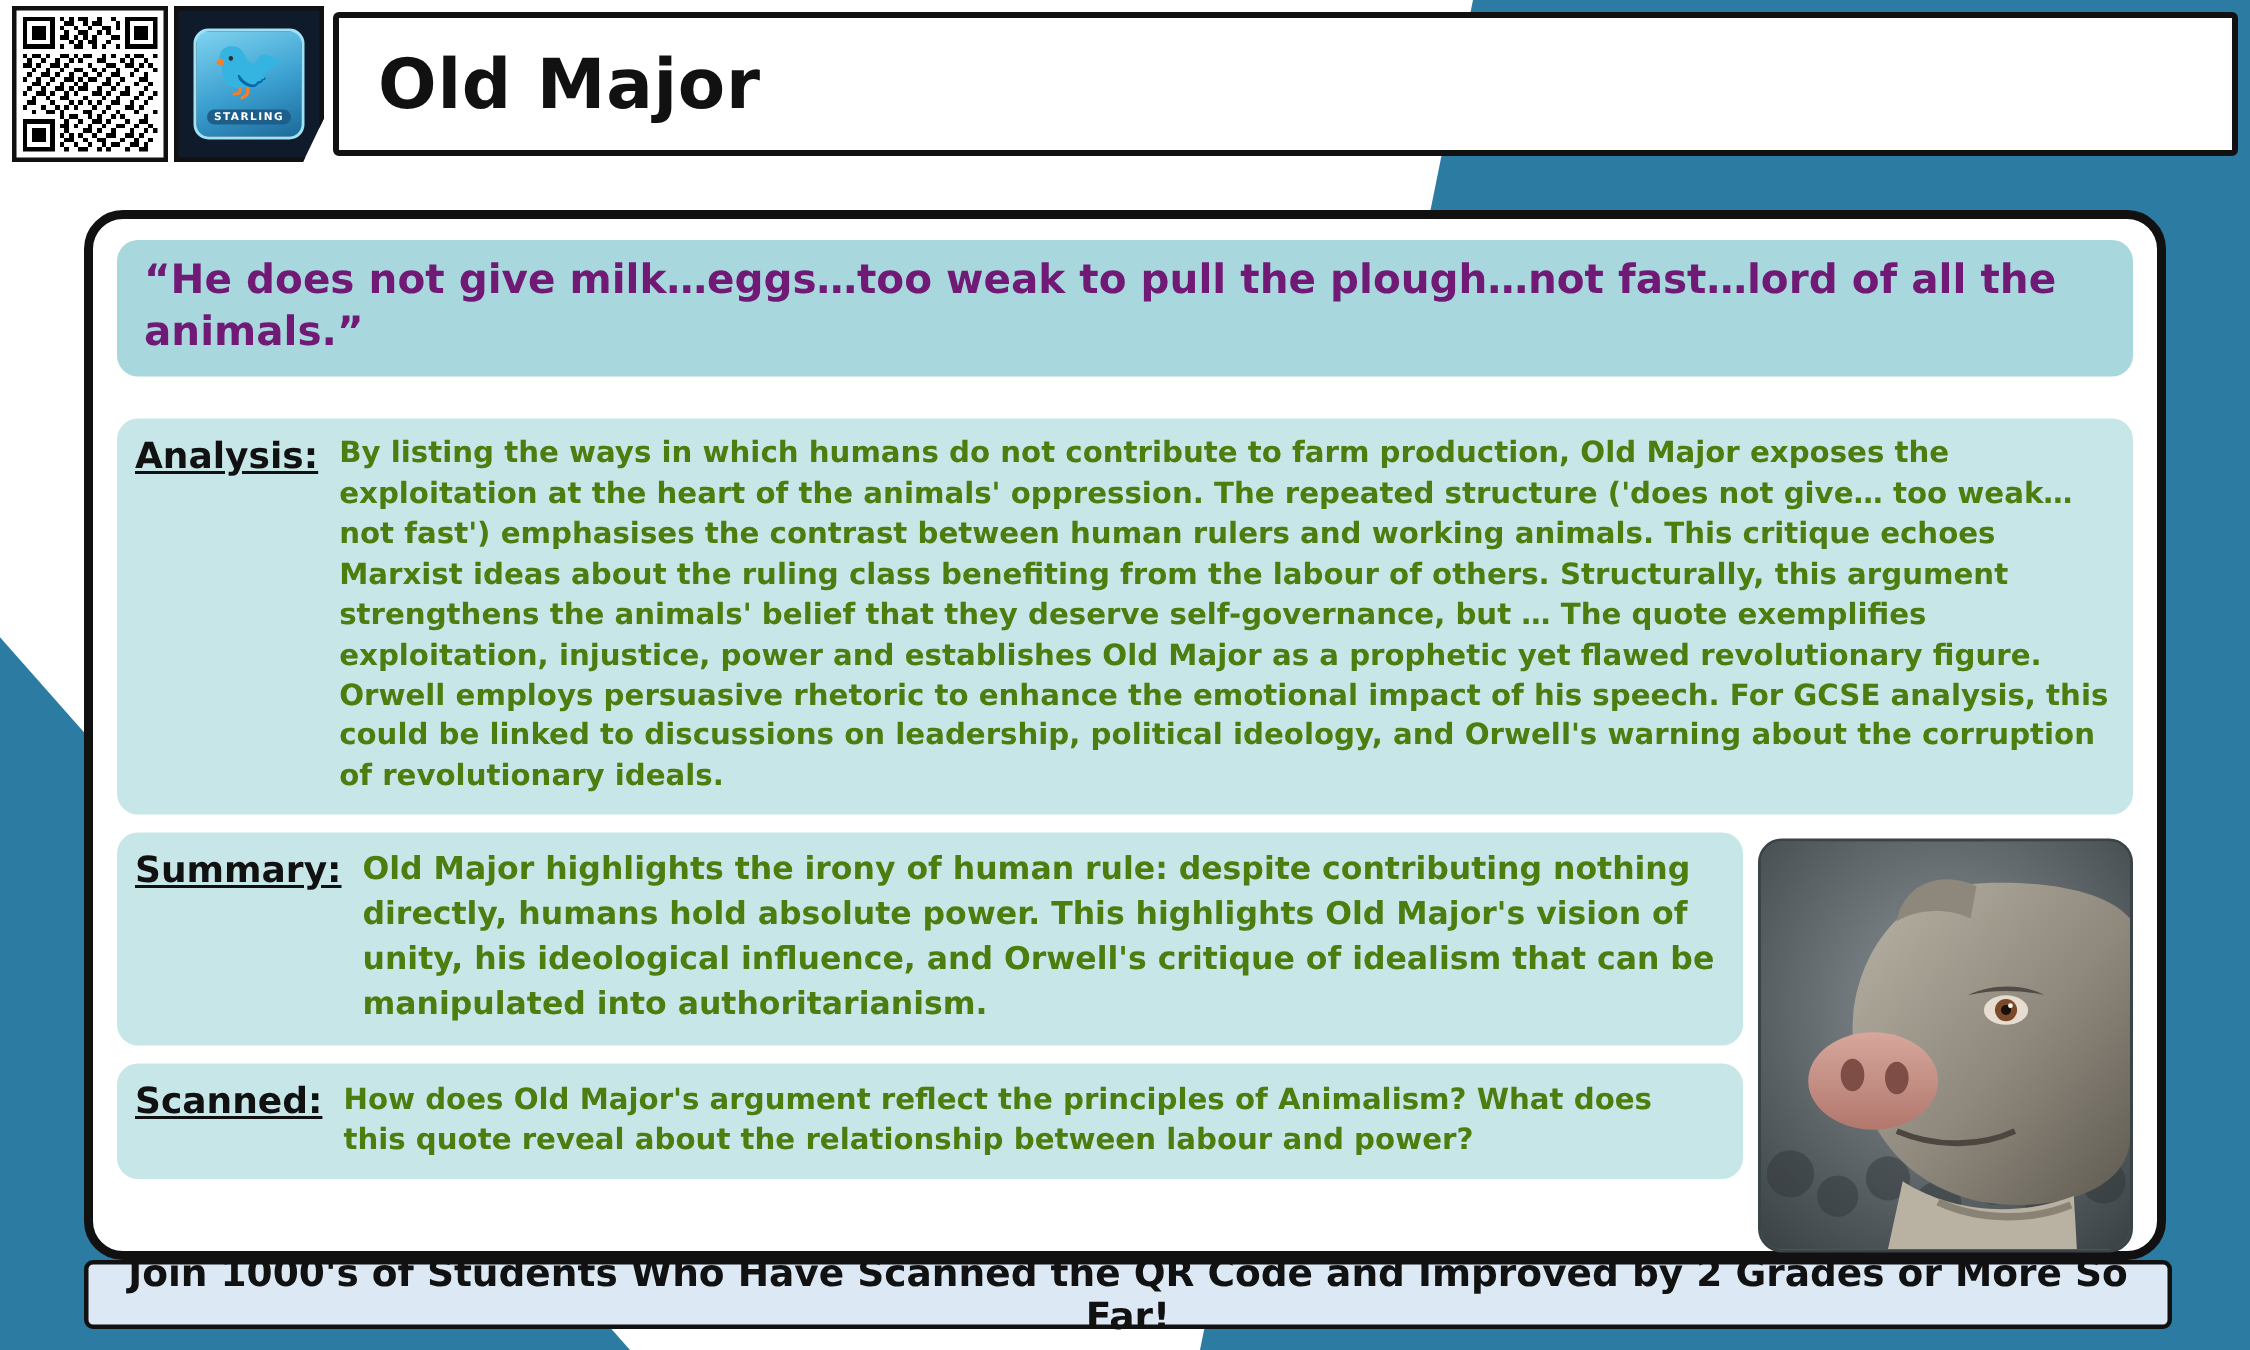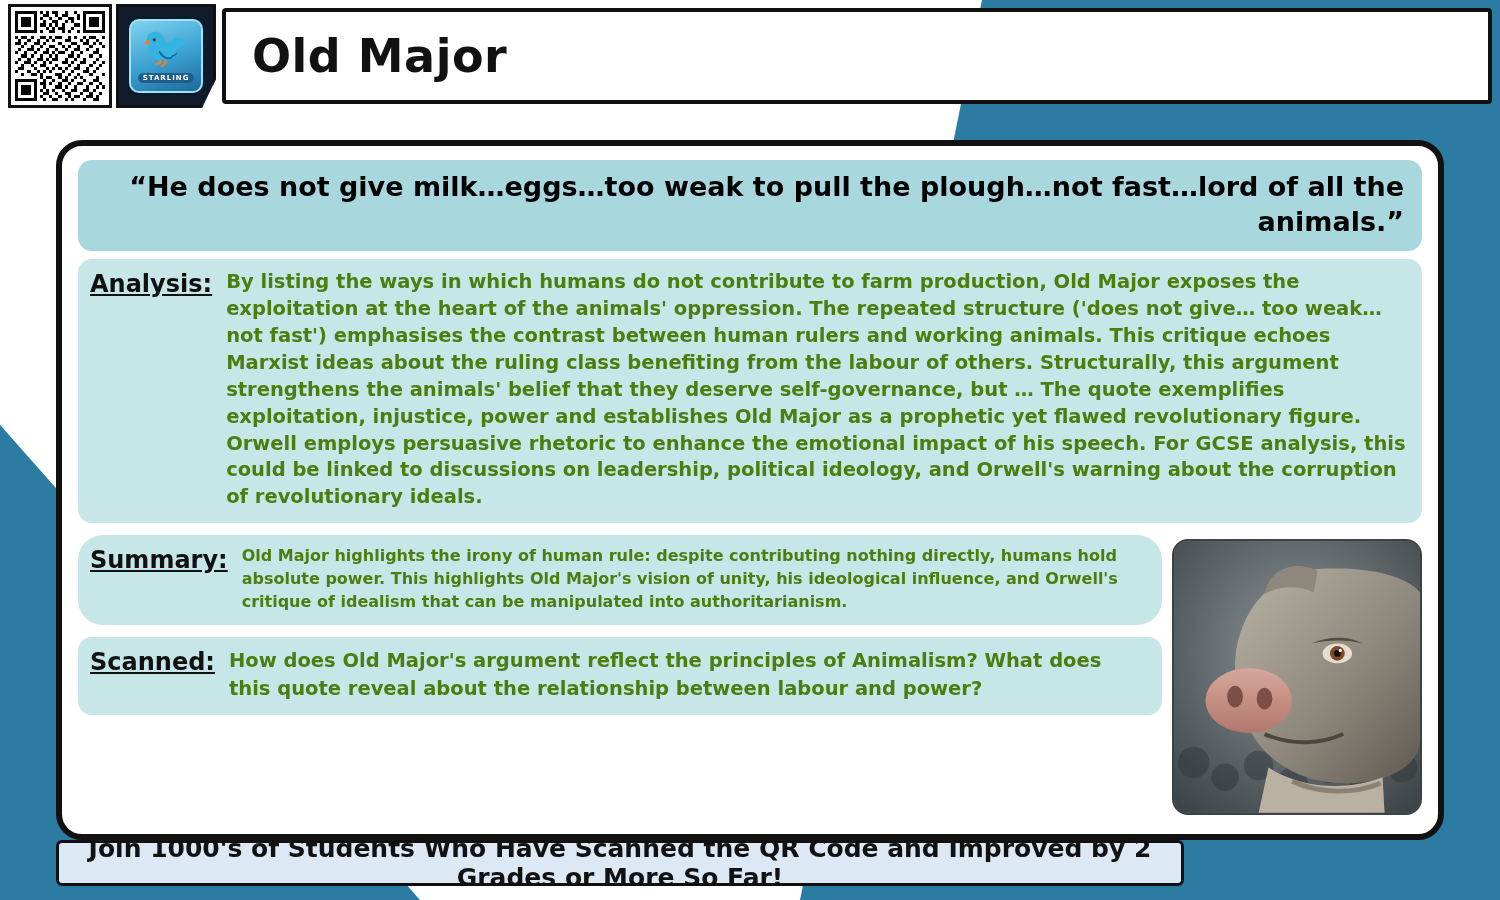--- a/index.html
+++ b/index.html
@@ -145,24 +145,23 @@
     z-index: 4;
     padding: 14px 16px 16px 16px;
   }
 
   .quote-block {
     background: #a8d8dd;
     border-radius: 14px;
     padding: 10px 18px 12px 18px;
     font-size: 27px;
     font-weight: 700;
-    color: #000000;
+    color: #701a75;
     line-height: 1.28;
-    margin-bottom: 8px;
-    text-align: right;
+    margin-bottom: 28px;
   }
 
   .section {
     display: flex;
     align-items: flex-start;
     background: #c7e6e8;
     border-radius: 14px;
     margin-bottom: 12px;
     padding: 10px 16px 12px 12px;
   }
@@ -179,21 +178,21 @@
   }
   .sec-body {
     flex: 1 1 auto;
     font-size: 19.5px;
     font-weight: 700;
     color: #4d7c0f;
     line-height: 1.38;
     text-align: left;
   }
   .section.analysis .sec-body { font-size: 19.5px; }
-  .section.summary { padding-right: 10px; border-radius: 25px; }
+  .section.summary { padding-right: 10px; }
   .section.summary .sec-body,
   .section.question .sec-body { font-weight: 700; }
   .section.question .sec-body { font-weight: 600; }
 
   .mid-wrap {
     display: flex;
     gap: 10px;
     align-items: flex-start;
   }
   .mid-left { flex: 1 1 auto; min-width: 0; }
@@ -203,29 +202,29 @@
     height: 276px;
     margin-top: 4px;
     border-radius: 16px;
     overflow: hidden;
     position: relative;
     background: #5e6b70;
     border: 2px solid #3a4347;
   }
   .portrait-svg { width: 100%; height: 100%; display: block; }
 
-  .section.summary .sec-body { font-size: 16px; line-height: 1.42; }
+  .section.summary .sec-body { font-size: 21px; line-height: 1.42; }
   .section.question .sec-body { font-size: 19.5px; line-height: 1.42; }
 
   
   .footer {
     position: absolute;
     left: 56px;
     bottom: 14px;
-    width: 1128px;
+    width: 1392px;
     height: 46px;
     background: #dce9f5;
     border: 3px solid #111;
     border-radius: 6px;
     z-index: 6;
     display: flex;
     align-items: center;
     justify-content: center;
   }
   .footer-text {

